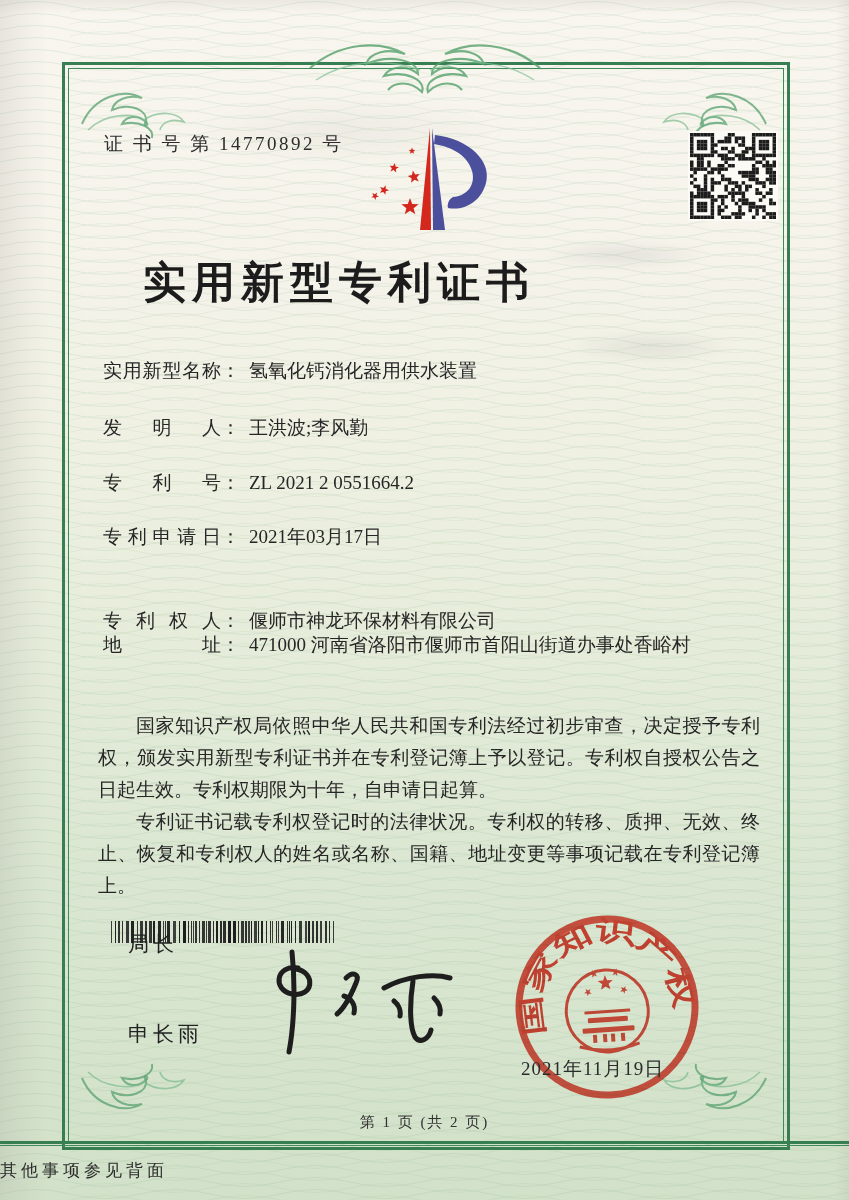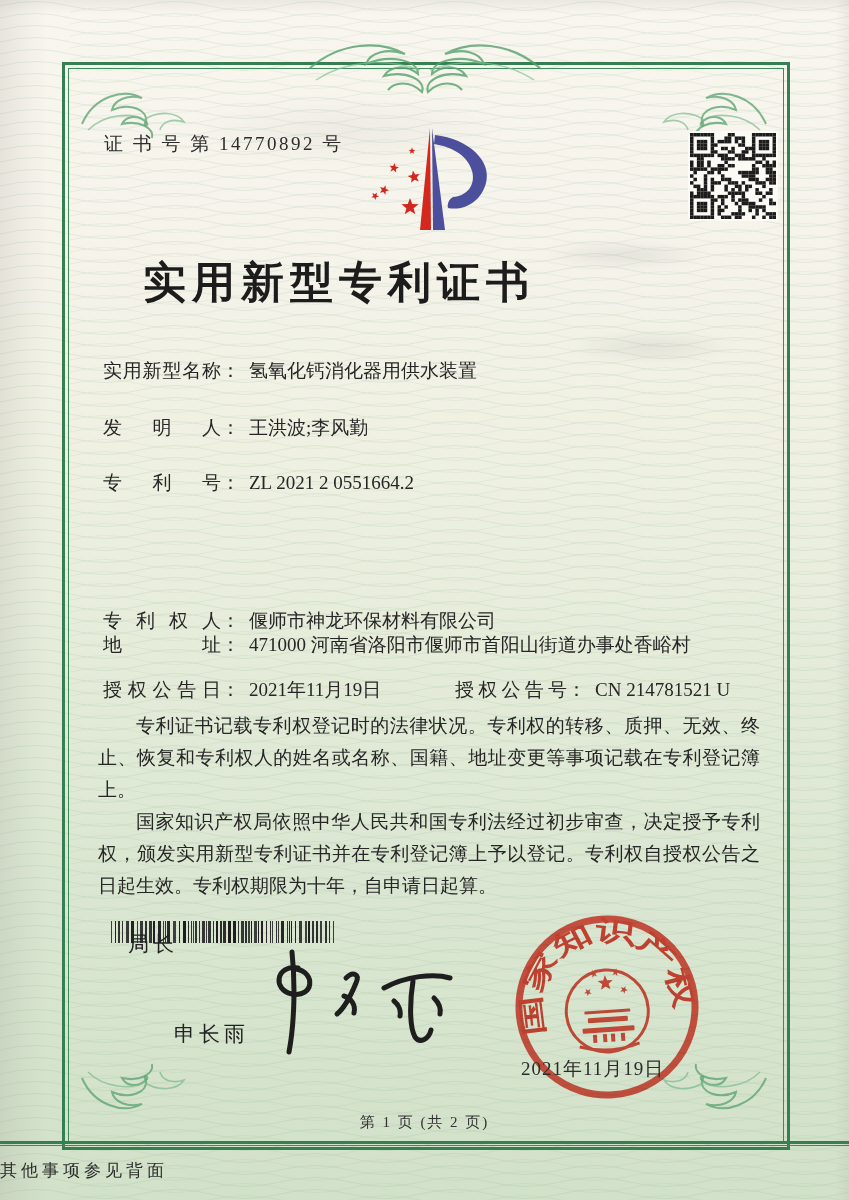--- a/index.html
+++ b/index.html
@@ -27,21 +27,21 @@
   #cert-no{left:104px;top:131px;font-size:19px;letter-spacing:2.5px;color:#2c2c2c;}
   #title{left:0;top:254px;width:678px;text-align:center;font-size:43px;font-weight:700;letter-spacing:6px;color:#1c1c1c;}
   .frow{position:absolute;left:103px;font-size:19px;color:#262626;white-space:nowrap;}
   .flabel{display:inline-block;width:118px;text-align:justify;text-align-last:justify;vertical-align:bottom;}
   .fcolon{margin-right:9px;}
   .grant{position:absolute;left:352px;top:0;white-space:nowrap;}
   .flabel2{display:inline-block;width:112px;text-align:justify;text-align-last:justify;vertical-align:bottom;}
   #paras{left:98px;top:710px;width:662px;font-size:19px;line-height:32px;color:#262626;text-align:justify;}
   #paras p{margin:0;text-indent:2em;}
   #signer-title{left:128px;top:930px;font-size:21px;letter-spacing:4px;color:#222;}
-  #signer-name{left:128px;top:1020px;font-size:21px;letter-spacing:4px;color:#222;margin-left:46px;}
+  #signer-name{left:128px;top:1020px;font-size:21px;letter-spacing:4px;color:#222;}
   #seal-date{left:521px;top:1056px;font-size:19px;letter-spacing:1px;color:#2b2b2b;z-index:6;}
   #page-info{left:0;top:1113px;width:849px;text-align:center;font-size:15px;letter-spacing:2px;color:#333;}
   #back-note{left:0;top:1159px;width:849px;font-size:17px;letter-spacing:4px;color:#2c2c2c;}
   #seal-svg{left:507px;top:907px;z-index:5;mix-blend-mode:multiply;opacity:.93;}
   #logo-svg{left:365px;top:123px;}
   #qr-svg{left:688px;top:131px;background:#fbfaf5;padding:2px;}
   #barcode-svg{left:110px;top:921px;}
   #signature-svg{left:248px;top:948px;}
   svg{display:block;}
 </style>
@@ -431,36 +431,33 @@
 
   <div class="frow" style="top:358px">
     <span class="flabel">实用新型名称</span><span class="fcolon">：</span><span class="fvalue">氢氧化钙消化器用供水装置</span>
   </div>
   <div class="frow" style="top:415px">
     <span class="flabel">发明人</span><span class="fcolon">：</span><span class="fvalue">王洪波;李风勤</span>
   </div>
   <div class="frow" style="top:470px">
     <span class="flabel">专利号</span><span class="fcolon">：</span><span class="fvalue">ZL 2021 2 0551664.2</span>
   </div>
+  <div class="frow" style="top:524px">
+    <span class="flabel">专利申请日</span><span class="fcolon">：</span><span class="fvalue">2021年03月17日</span>
+  </div>
   <div class="frow" style="top:608px">
     <span class="flabel">专利权人</span><span class="fcolon">：</span><span class="fvalue">偃师市神龙环保材料有限公司</span>
   </div>
   <div class="frow" style="top:632px">
     <span class="flabel">地址</span><span class="fcolon">：</span><span class="fvalue">471000 河南省洛阳市偃师市首阳山街道办事处香峪村</span>
   </div>
-  <div class="frow" style="top:677px">
-    <span class="flabel">授权公告日</span><span class="fcolon">：</span><span class="fvalue">2021年11月19日</span>
-    <span class="grant">
-      <span class="flabel2">授权公告号</span><span class="fcolon">：</span><span class="fvalue">CN 214781521 U</span>
-    </span>
-  </div>
 
   <div class="abs" id="paras">
+    <p>国家知识产权局依照中华人民共和国专利法经过初步审查，决定授予专利权，颁发实用新型专利证书并在专利登记簿上予以登记。专利权自授权公告之日起生效。专利权期限为十年，自申请日起算。</p>
     <p>专利证书记载专利权登记时的法律状况。专利权的转移、质押、无效、终止、恢复和专利权人的姓名或名称、国籍、地址变更等事项记载在专利登记簿上。</p>
-    <p>国家知识产权局依照中华人民共和国专利法经过初步审查，决定授予专利权，颁发实用新型专利证书并在专利登记簿上予以登记。专利权自授权公告之日起生效。专利权期限为十年，自申请日起算。</p>
   </div>
 
   <svg class="abs" id="barcode-svg" width="226" height="22" aria-hidden="true">
       <rect x="1" y="0" width="1" height="22" fill="#1c1c1c" opacity="0.8267091649801979"></rect>
       <rect x="5" y="0" width="1" height="22" fill="#1c1c1c" opacity="0.9711015582788277"></rect>
       <rect x="8" y="0" width="2" height="22" fill="#1c1c1c" opacity="0.8714125609637297"></rect>
       <rect x="12" y="0" width="1" height="22" fill="#1c1c1c" opacity="0.8900185138313186"></rect>
       <rect x="16" y="0" width="3" height="22" fill="#1c1c1c" opacity="0.853650307671004"></rect>
       <rect x="21" y="0" width="3" height="22" fill="#1c1c1c" opacity="0.9718664384595428"></rect>
       <rect x="27" y="0" width="1" height="22" fill="#1c1c1c" opacity="0.8404466992711865"></rect>

